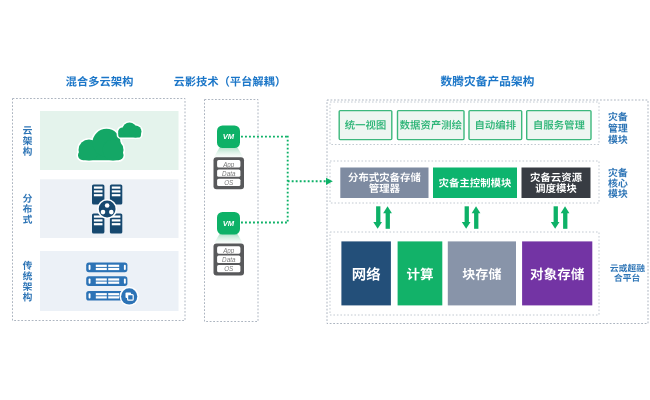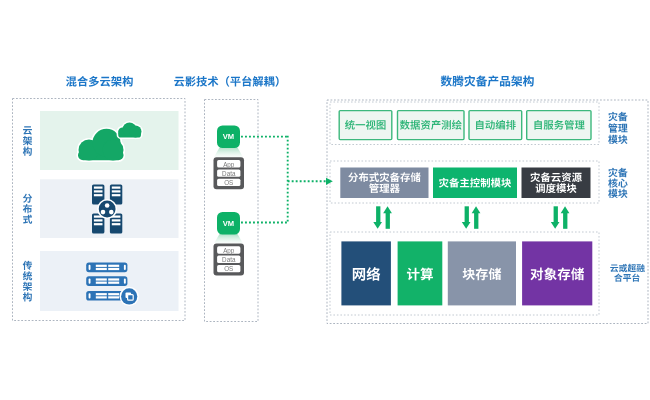--- a/index.html
+++ b/index.html
@@ -1,15 +1,15 @@
 <!DOCTYPE html>
 <html><head><meta charset="utf-8"><title>arch</title>
 <style>
 html,body{margin:0;padding:0;background:#fff;}
-#stage{position:relative;width:650px;height:400px;overflow:hidden;font-family:"Liberation Sans",sans-serif;}
+#stage{position:relative;width:650px;height:400px;overflow:hidden;font-family:"Liberation Sans",sans-serif;font-style:italic;}
 </style></head>
 <body>
 <div id="stage">
 <svg width="650" height="400" viewBox="0 0 650 400">
 <defs>
         <path id="b6df7" d="M464 570V514H774V570ZM464 715V659H774V715ZM352 810H892V419H352ZM413 291H614V186H413ZM891 342 972 252Q935 231 893 211Q850 191 808 175Q765 158 725 143Q721 162 710 187Q699 211 689 228Q725 243 762 262Q798 281 832 302Q866 323 891 342ZM641 387H757V67Q757 43 762 36Q767 30 784 30Q788 30 796 30Q805 30 815 30Q825 30 834 30Q842 30 847 30Q858 30 864 38Q870 46 872 68Q875 91 876 136Q893 123 924 110Q954 98 978 92Q973 27 960 -8Q947 -44 922 -59Q898 -74 859 -74Q852 -74 839 -74Q826 -74 811 -74Q797 -74 784 -74Q771 -74 764 -74Q714 -74 688 -61Q661 -49 651 -18Q641 13 641 67ZM82 750 155 832Q181 817 214 798Q247 779 277 760Q308 741 329 727L253 634Q234 649 205 670Q175 690 142 711Q110 733 82 750ZM37 473 106 557Q133 543 166 525Q199 506 230 487Q261 469 281 455L209 360Q191 375 160 395Q130 415 98 436Q65 457 37 473ZM54 3Q81 41 114 92Q146 144 180 203Q214 261 244 319L332 239Q306 187 276 132Q246 77 216 24Q186 -29 155 -78ZM351 -92 343 3 391 39 607 79Q609 56 614 27Q618 -3 623 -22Q544 -39 495 -50Q445 -61 417 -69Q388 -76 374 -81Q360 -86 351 -92ZM351 -92Q348 -75 341 -53Q335 -31 327 -9Q318 13 309 29Q326 35 341 48Q356 61 356 88V391H471V-10Q471 -10 459 -15Q447 -19 429 -28Q411 -37 393 -47Q375 -58 363 -70Q351 -81 351 -92Z"></path>
         <path id="b5408" d="M251 527H752V416H251ZM238 67H755V-44H238ZM185 330H834V-84H705V225H308V-88H185ZM509 854 616 799Q555 711 475 636Q395 560 303 499Q211 437 116 393Q102 419 78 449Q54 480 28 503Q121 539 211 592Q302 644 379 710Q456 777 509 854ZM550 785Q654 681 762 619Q870 557 980 518Q957 497 933 467Q910 436 898 407Q822 443 748 486Q675 528 600 588Q526 648 447 733Z"></path>
         <path id="b591a" d="M278 564 368 621Q405 596 446 564Q488 531 511 503L415 441Q402 459 378 481Q355 503 329 525Q303 547 278 564ZM701 768H724L745 773L824 727Q775 640 700 572Q625 505 531 455Q437 405 332 370Q227 336 119 315Q110 339 94 370Q78 402 63 421Q163 436 262 464Q360 493 446 534Q532 576 598 630Q664 685 701 751ZM369 768H719V663H369ZM437 853 566 823Q491 741 394 671Q297 600 169 543Q161 558 147 574Q133 590 117 605Q101 620 88 629Q169 659 235 696Q302 733 352 773Q403 814 437 853ZM407 175 506 232Q531 215 559 194Q586 173 612 150Q637 128 653 110L547 47Q533 65 510 88Q486 110 459 133Q432 156 407 175ZM826 397H851L873 403L956 356Q903 241 817 162Q731 82 619 31Q508 -20 376 -49Q244 -78 100 -92Q96 -76 89 -54Q81 -33 72 -12Q63 9 53 24Q187 33 309 56Q431 79 533 121Q636 163 711 226Q786 290 826 380ZM534 397H856V291H534ZM602 494 733 465Q678 399 608 340Q538 281 451 232Q363 182 254 141Q247 155 234 172Q222 190 207 207Q193 224 181 234Q284 267 365 309Q446 350 505 398Q565 446 602 494Z"></path>
         <path id="b4e91" d="M162 784H850V660H162ZM48 503H953V379H48ZM599 264 710 322Q751 266 795 203Q838 141 876 81Q914 21 939 -26L822 -97Q800 -49 762 14Q725 76 682 142Q639 208 599 264ZM135 -54Q131 -40 123 -16Q115 9 106 35Q96 61 88 80Q109 86 128 102Q146 119 170 147Q183 161 206 193Q229 225 257 269Q285 314 313 365Q341 417 364 469L515 423Q475 346 425 272Q375 199 323 134Q271 70 221 19V15Q221 15 208 8Q195 1 178 -10Q161 -21 148 -33Q135 -45 135 -54ZM135 -54 132 49 214 95 782 129Q786 102 793 67Q801 33 807 12Q672 2 572 -6Q473 -14 404 -20Q335 -25 288 -29Q242 -34 213 -37Q184 -41 166 -45Q149 -49 135 -54Z"></path>
         <path id="b67b6" d="M51 311H945V205H51ZM436 383H561V-91H436ZM403 243 496 203Q451 143 389 89Q326 35 254 -7Q182 -49 108 -76Q99 -61 86 -43Q72 -25 57 -7Q42 10 29 21Q102 42 173 76Q244 110 305 153Q365 196 403 243ZM593 247Q631 201 692 159Q752 118 825 86Q897 53 970 34Q958 22 943 4Q927 -14 914 -32Q900 -51 891 -67Q816 -41 743 -0Q669 41 606 93Q543 146 497 205ZM51 750H440V647H51ZM391 750H506Q506 750 505 734Q505 718 504 708Q500 619 495 560Q490 502 483 469Q475 436 463 421Q448 404 432 396Q416 388 395 385Q377 382 349 381Q320 381 288 382Q286 407 278 437Q269 467 257 487Q282 485 303 484Q324 483 335 483Q354 483 365 494Q372 503 377 528Q382 553 385 603Q389 653 391 734ZM188 849H303Q299 761 291 686Q283 610 262 547Q242 484 202 434Q163 383 98 346Q88 368 67 395Q45 423 26 438Q81 468 112 508Q144 548 159 599Q175 651 181 713Q186 776 188 849ZM662 671V510H804V671ZM549 774H924V408H549Z"></path>

